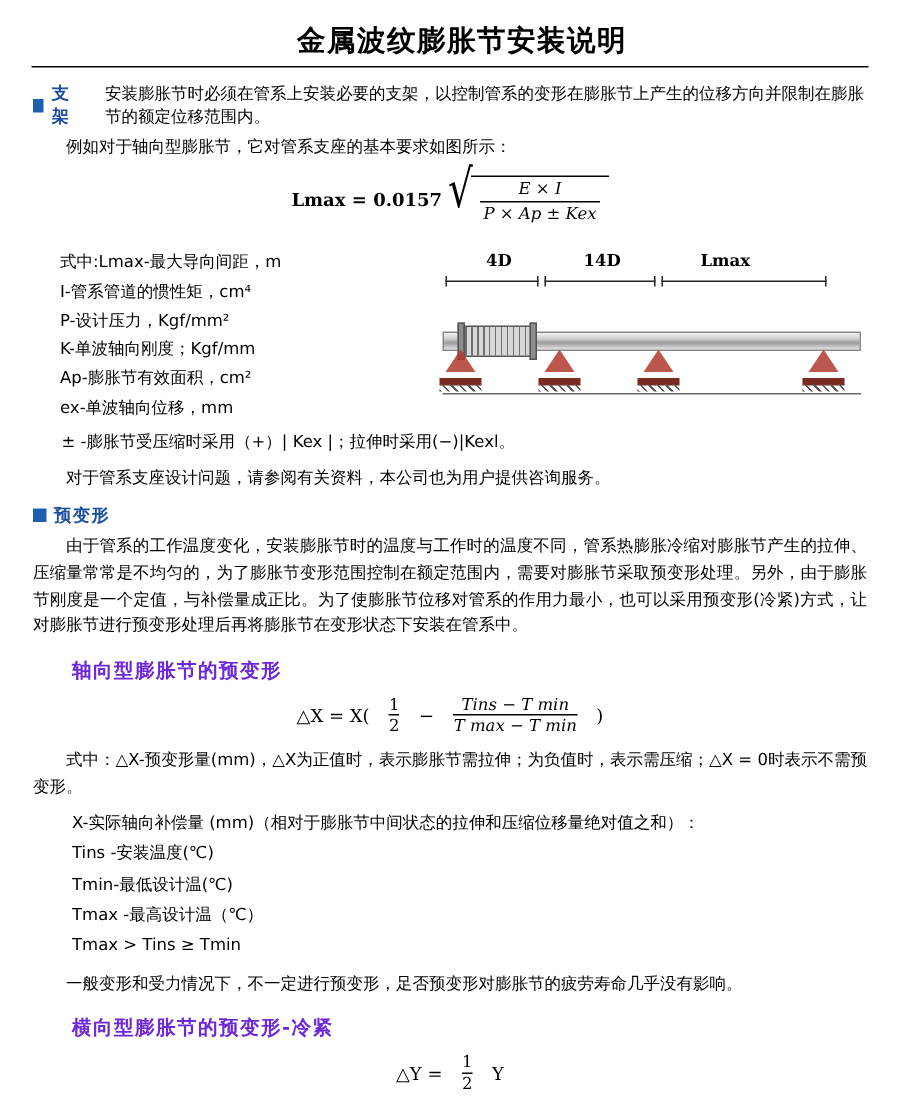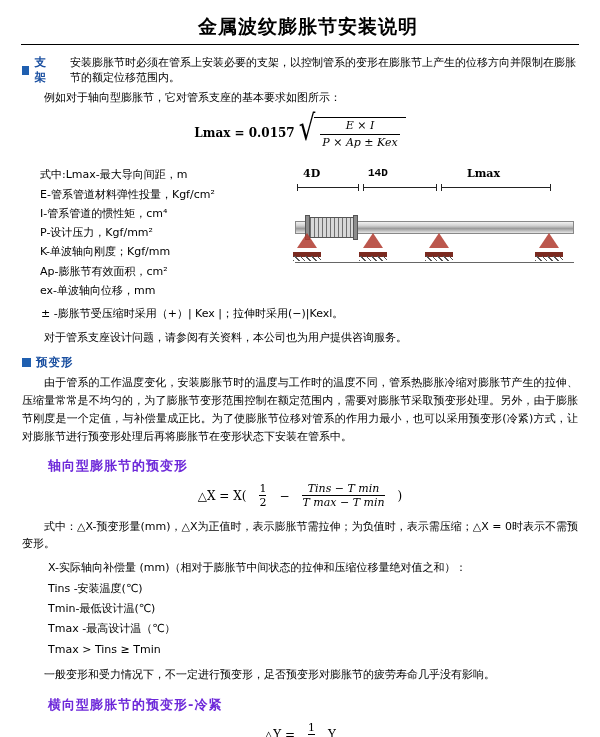--- a/index.html
+++ b/index.html
@@ -296,32 +296,31 @@
             <span class="num">E × I</span>
             <span class="den">P × Ap ± Kex</span>
           </span>
         </span>
       </span>
     </div>
 
     <div class="mid-block">
       <div class="legend legend-col">
         <div>式中:Lmax-最大导向间距，m</div>
-        <div>E-管系管道材料弹性投量，Kgf/cm²</div>
         <div>I-管系管道的惯性矩，cm⁴</div>
         <div>P-设计压力，Kgf/mm²</div>
         <div>K-单波轴向刚度；Kgf/mm</div>
         <div>Ap-膨胀节有效面积，cm²</div>
         <div>ex-单波轴向位移，mm</div>
       </div>
 
       <div class="figure">
         <div class="fig-labels">
-          <span style="left:14px;">4D</span>
-          <span style="left:79px;font-family:Liberation Mono, monospace;">14D</span>
+          <span style="left:35px;">4D</span>
+          <span style="left:100px;">14D</span>
           <span style="left:178px;">Lmax</span>
         </div>
         <div class="fig-dims">
           <div class="dim" style="left:8px;width:62px;"></div>
           <div class="dim" style="left:74px;width:74px;"></div>
           <div class="dim" style="left:152px;width:110px;"></div>
         </div>
         <div class="fig-draw">
           <div class="pipe"></div>
           <div class="bellow-cap" style="left:16px;"></div>

